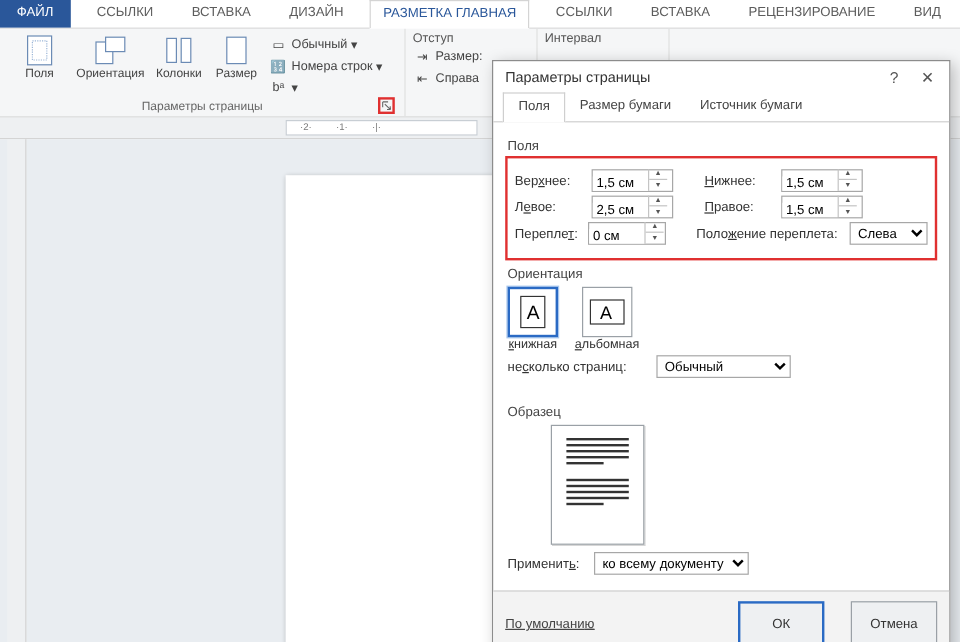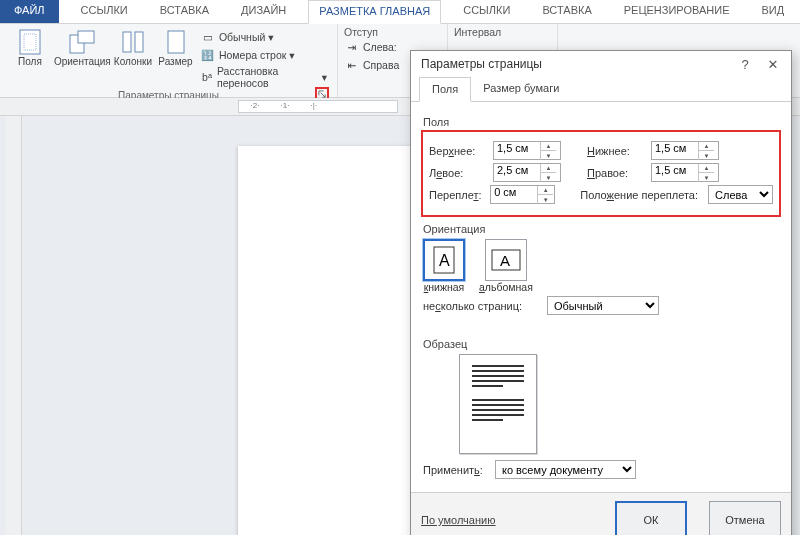--- a/index.html
+++ b/index.html
@@ -40,21 +40,21 @@
   .dlg-title .tbtn { width:28px; height:20px; display:flex; align-items:center; justify-content:center; cursor:pointer; font-size:13px; color:#555;}
   .dlg-tabs { display:flex; border-bottom:1px solid #cfcfcf; padding:0 8px; gap:0;}
   .dlg-tab { padding:5px 12px 6px; font-size:11px; color:#444; cursor:pointer;}
   .dlg-tab.active { border:1px solid #cfcfcf; border-bottom:1px solid #fff; margin-bottom:-1px; background:#fff;}
   .dlg-body { padding:8px 12px 10px; }
   .group-lbl { font-size:11px; color:#444; margin:6px 0 4px; }
   .fields-box { border:2px solid #e03030; padding:6px 6px 8px; margin:-2px -2px 0; }
   .row { display:flex; align-items:center; margin:3px 0; gap:6px;}
   .lbl { width:58px; font-size:11px; }
   .lbl2 { width:128px; font-size:11px; }
-  .spin { display:flex; align-items:flex-start; border:1px solid #a7a7a7; height:19px; width:68px; background:#fff;}
+  .spin { display:flex; align-items:flex-end; border:1px solid #a7a7a7; height:19px; width:68px; background:#fff;}
   .spin input { border:none; width:46px; font-size:11px; padding:0 3px; outline:none;}
   .spin .arrows { width:16px; display:flex; flex-direction:column; border-left:1px solid #c4c4c4;}
   .spin .arrows div { height:9px; display:flex; align-items:center; justify-content:center; cursor:pointer; font-size:6px; color:#555; line-height:1;}
   .spin .arrows div:first-child{border-bottom:1px solid #c4c4c4;}
   .sel { border:1px solid #a7a7a7; height:19px; font-size:11px; background:#fff; padding:0 2px;}
   .orient-btns { display:flex; gap:14px; margin:4px 0 2px;}
   .orient-btn { display:flex; flex-direction:column; align-items:center; cursor:pointer; font-size:10.5px;}
   .orient-ic { width:42px; height:42px; border:1px solid #9aa0a6; display:flex; align-items:center; justify-content:center; background:#fff;}
   .orient-ic.sel { border:2px solid #2a6ac4; box-shadow:0 0 0 1px #a8c7ee;}
   .preview { width:78px; height:100px; border:1px solid #9aa0a6; background:#fff; margin:4px 0 4px 36px; padding:10px 12px; display:flex; flex-direction:column; gap:3px; box-shadow:1px 1px 0 #d6d6d6;}
@@ -125,39 +125,38 @@
             <span>Обычный</span>
             <span>▾</span>
           </div>
         <div class="smallrow">
             <span class="sic">🔢</span>
             <span>Номера строк</span>
             <span>▾</span>
           </div>
         <div class="smallrow">
             <span class="sic">bᵃ</span>
-            <span>Расстановка переносов</span>
             <span>▾</span>
           </div>
       </div>
     </div>
     <div class="grplabel">
       <span>Параметры страницы</span>
       <div class="launcher">
         <svg viewBox="0 0 10 10">
             <path d="M1 1 H6 M1 1 V6 M3 3 L8 8 M8 5 V8 H5" stroke="#666" fill="none" stroke-width="1"></path>
           </svg>
       </div>
     </div>
   </div>
   <div class="rgroup" style="width:110px;">
     <div class="indentlabel">Отступ</div>
     <div class="smallrow">
         <span class="sic">⇥</span>
-        <span>Слева:</span>
+        <span>Размер:</span>
       </div>
     <div class="smallrow">
         <span class="sic">⇤</span>
         <span>Справа</span>
       </div>
   </div>
   <div class="rgroup" style="width:110px;">
     <div class="indentlabel">Интервал</div>
   </div>
 </div>
@@ -177,20 +176,21 @@
 <div class="dialog">
   <div class="dlg-title">
     <span>Параметры страницы</span>
     <span class="sp"></span>
     <div class="tbtn">?</div>
     <div class="tbtn">✕</div>
   </div>
   <div class="dlg-tabs">
     <div class="dlg-tab active">Поля</div>
     <div class="dlg-tab">Размер бумаги</div>
+    <div class="dlg-tab">Источник бумаги</div>
   </div>
   <div class="dlg-body">
     <div class="group-lbl">Поля</div>
     <div class="fields-box">
       <div class="row">
         <span class="lbl">Вер<span class="u">х</span>нее:</span>
         <div class="spin">
             <input value="1,5 см" style="">
             <div class="arrows">
               <div>▲</div>
@@ -278,21 +278,21 @@
       <div style="height:6px"></div>
       <div class="ln"></div>
         <div class="ln"></div>
         <div class="ln"></div>
         <div class="ln"></div>
         <div class="ln" style="width:60%"></div>
     </div>
 
     <div class="row" style="margin-top:6px">
       <span style="width:66px">Применит<span class="u">ь</span>:</span>
-      <select class="sel" style="width:141px"><option>ко всему документу</option></select>
+      <select class="sel" style="width:129px"><option>ко всему документу</option></select>
     </div>
   </div>
   <div class="dlg-foot">
     <span class="linkbtn">По умолчани<span class="u">ю</span></span>
     <span class="sp"></span>
     <div class="btn primary">ОК</div>
     <div class="btn">Отмена</div>
   </div>
 </div>
 

